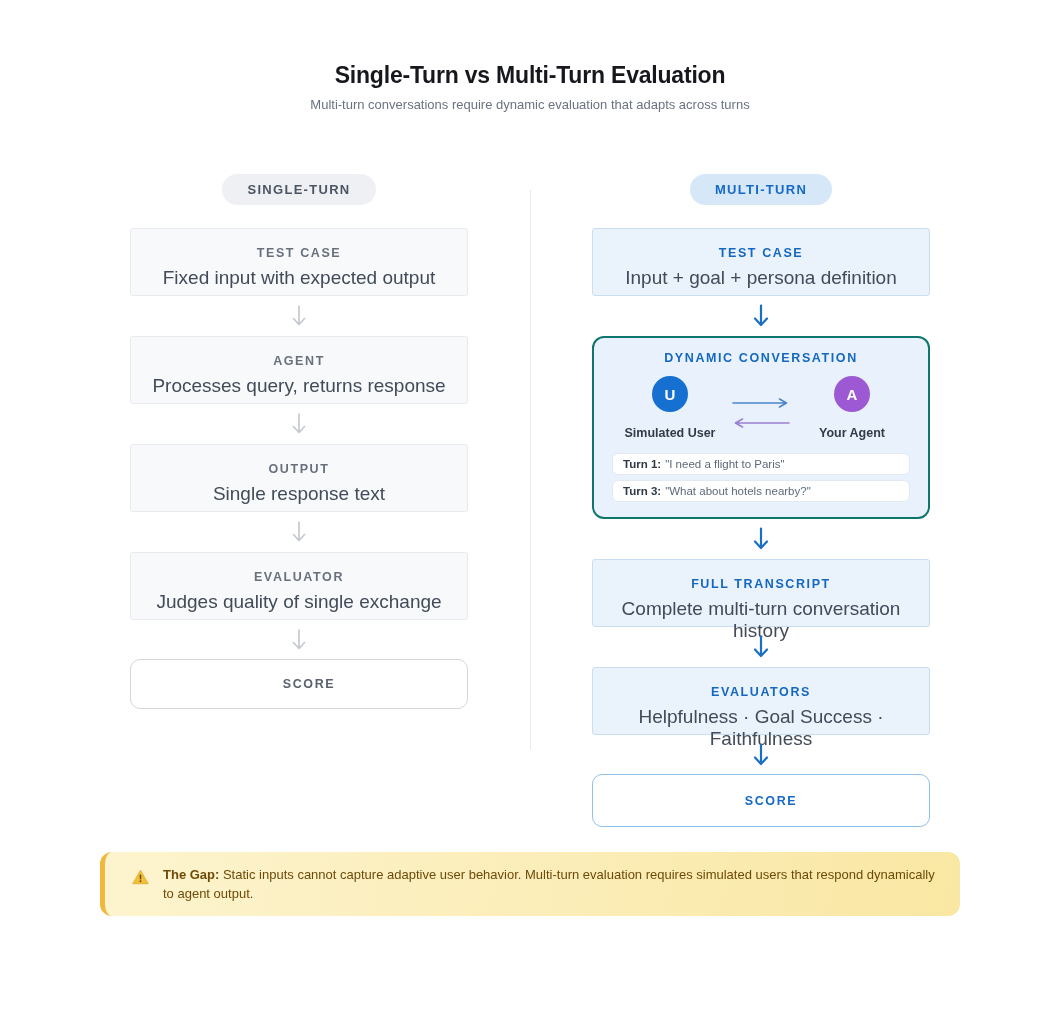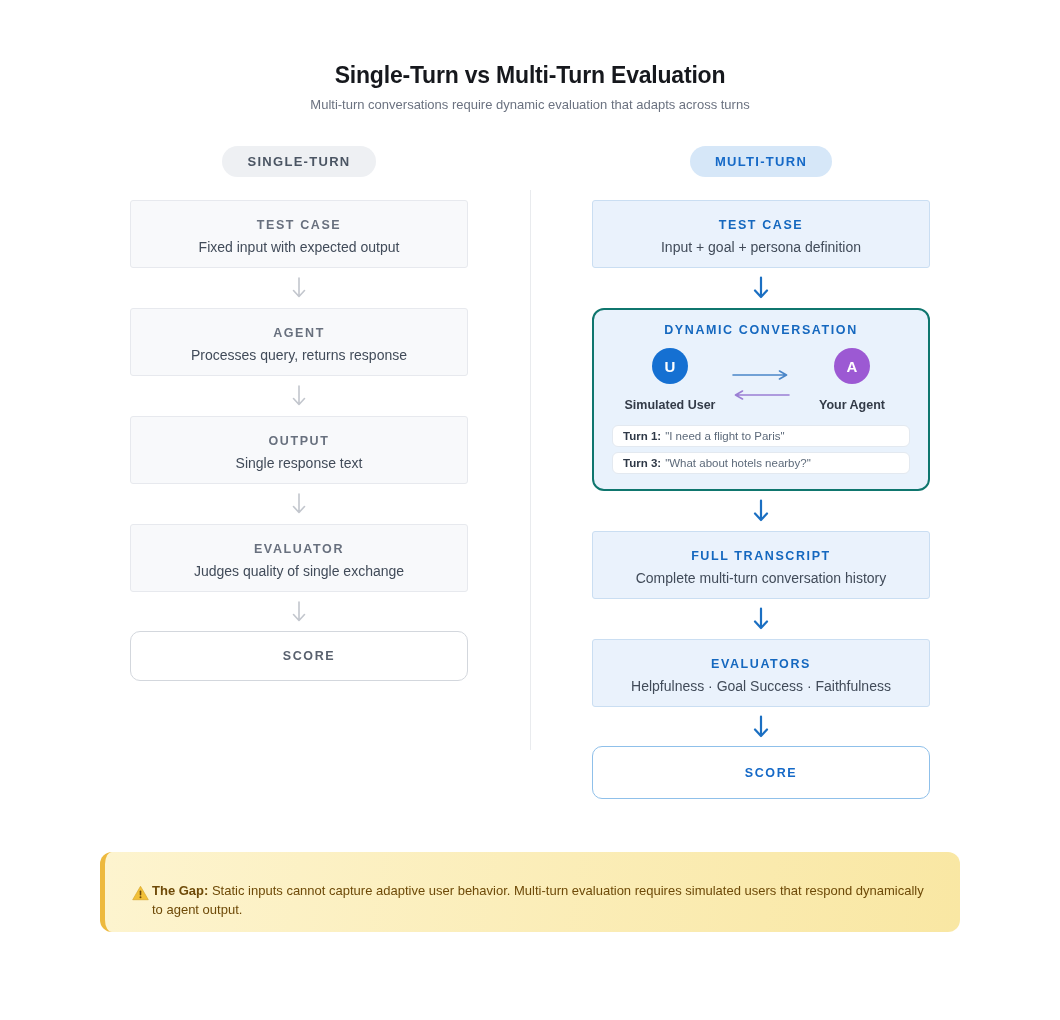--- a/index.html
+++ b/index.html
@@ -11,31 +11,31 @@
   .subtitle { margin-top:8px; font-size:13px; color:#6b7280; }
 
   .divider { position:absolute; left:530px; top:190px; width:1px; height:560px; background:#e9ebee; }
 
   .col { position:absolute; top:146px; width:338px; display:flex; flex-direction:column; }
   .col-left { left:130px; }
   .col-right { left:592px; }
 
   .pill-row { display:flex; justify-content:center; margin-bottom:23px; }
   .pill { height:31px; display:flex; align-items:center; padding:0 25px; border-radius:16px;
-          font-size:13px; font-weight:700; letter-spacing:1.3px; }
+          font-size:13px; font-weight:700; letter-spacing:1.3px;margin-top:28px; }
   .pill-gray { background:#eef0f3; color:#4b5563; }
   .pill-blue { background:#d6e7f8; color:#1569c7; }
 
   .box { border-radius:3px; padding:17px 16px; text-align:center; }
   .box-gray { background:#f8f9fb; border:1px solid #e7e9ee; height:68px; }
   .box-blue { background:#eaf2fc; border:1px solid #cadef2; height:68px; }
   .box-title { font-size:12.5px; font-weight:700; letter-spacing:1.6px; }
   .t-gray { color:#68707e; }
   .t-blue { color:#1568bf; }
-  .box-desc { margin-top:7px; font-size:14px; color:#414b59; }
+  .box-desc { margin-top:7px; font-size:19px; color:#414b59; }
 
   .arrow-row { height:40px; display:flex; align-items:center; justify-content:center; }
   .arrow-row-last { height:39px; }
 
   .score { height:50px; background:#ffffff; border-radius:10px; display:flex; align-items:center;
            justify-content:center; font-size:12.5px; font-weight:700; letter-spacing:1.6px;padding-left:20px; }
   .score-gray { border:1.5px solid #d3d7dd; color:#59616e; }
   .score-blue { border:1.5px solid #8fc0ea; color:#1569c7; height:53px; }
 
   .dyn { background:#e9f2fc; border:2px solid #0f766e; border-radius:12px; padding:13px 18px 15px; }
@@ -51,21 +51,21 @@
 
   .turns { margin-top:13px; display:flex; flex-direction:column; gap:5px; }
   .turn { background:#ffffff; border:1px solid #e3e9f0; border-radius:6px; height:22px;
           display:flex; align-items:center; padding:0 10px; font-size:11.5px; white-space:nowrap; }
   .turn-label { font-weight:700; color:#2f3947; margin-right:4px; }
   .turn-text { color:#5d6a7a; }
 
   .callout { position:absolute; left:100px; top:852px; width:860px; border-radius:12px;
              border-left:5px solid #edb93e;
              background:linear-gradient(100deg,#fdf4cf 0%,#f9e7a3 100%);
-             padding:30px 22px 13px 27px; display:flex; align-items:flex-start; gap:3px; }
+             padding:14px 22px 13px 27px; display:flex; align-items:flex-start; gap:14px; }
   .callout-icon { flex:0 0 auto; margin-top:3px; }
   .callout-text { font-size:13px; line-height:18.5px; color:#6e4a08; }
   .callout-label { font-weight:700; }
 </style>
 </head>
 <body>
 
 <div class="canvas">
 
   <div class="header">

